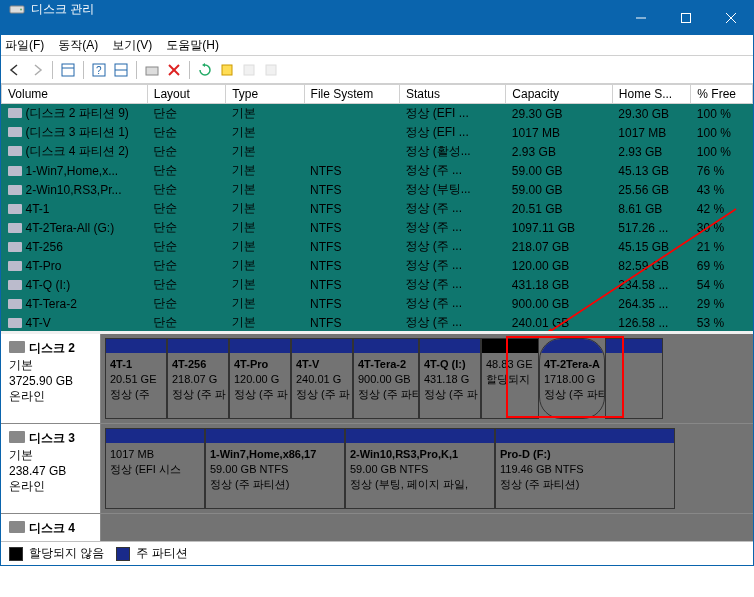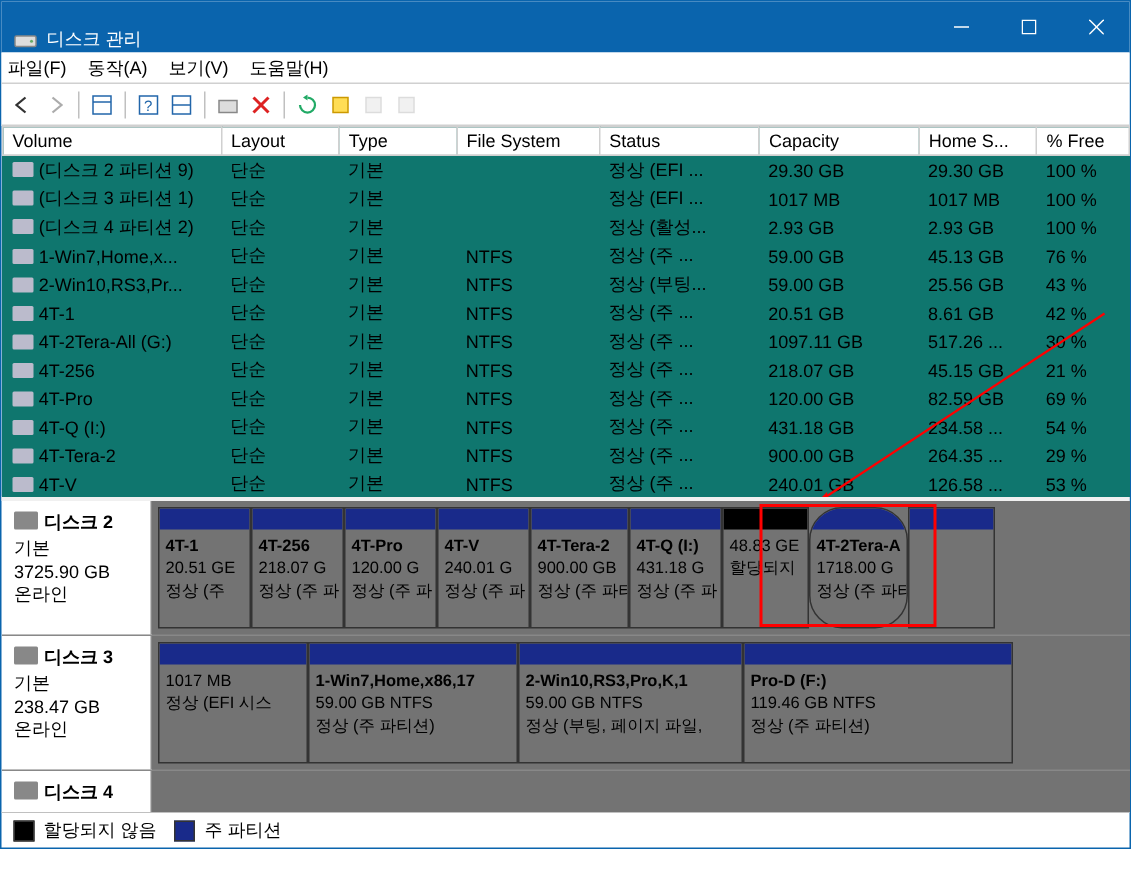--- a/index.html
+++ b/index.html
@@ -1,18 +1,18 @@
 <!DOCTYPE html>
 <html><head>
 <meta charset="utf-8">
 <style>
 * { box-sizing: border-box; font-family: "Segoe UI", "Malgun Gothic", sans-serif; }
 body { margin: 0; background: #fff; font-size: 12px; }
 .window { width: 754px; border: 1px solid #0a64ad; }
-.titlebar { height: 34px; background: #0a64ad; color: #fff; display: flex; align-items: flex-end; padding-left: 8px; }
+.titlebar { height: 34px; background: #0a64ad; color: #fff; display: flex; align-items: flex-start; padding-left: 8px; }
 .titlebar .icon { width: 16px; height: 16px; margin-right: 6px; display:inline-flex; align-items:center; justify-content:center; }
 .title-text { font-size: 12px; flex: 1; }
 .win-btns { display: flex; height: 100%; }
 .win-btn { width: 45px; display: flex; align-items: center; justify-content: center; color: #fff; font-size: 11px; }
 .win-btn.close { width: 45px; }
 .win-btn svg { stroke: #fff; }
 .menubar { height: 20px; background: #fff; border-bottom: 1px solid #d0d0d0; display: flex; align-items: center; padding: 10px 4px; }
 .menubar span { margin-right: 14px; font-size: 12px; }
 .toolbar { height: 28px; background: #fff; border-bottom: 1px solid #d0d0d0; display: flex; align-items: center; padding: 0 4px; gap: 2px; }
 .tb { width: 20px; height: 20px; display: flex; align-items: center; justify-content: center; border: 1px solid transparent; border-radius: 2px; }

